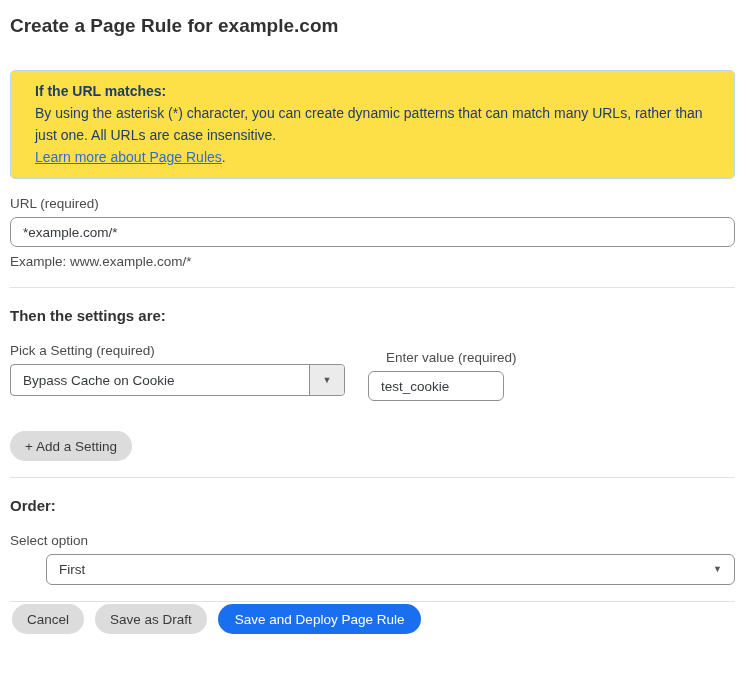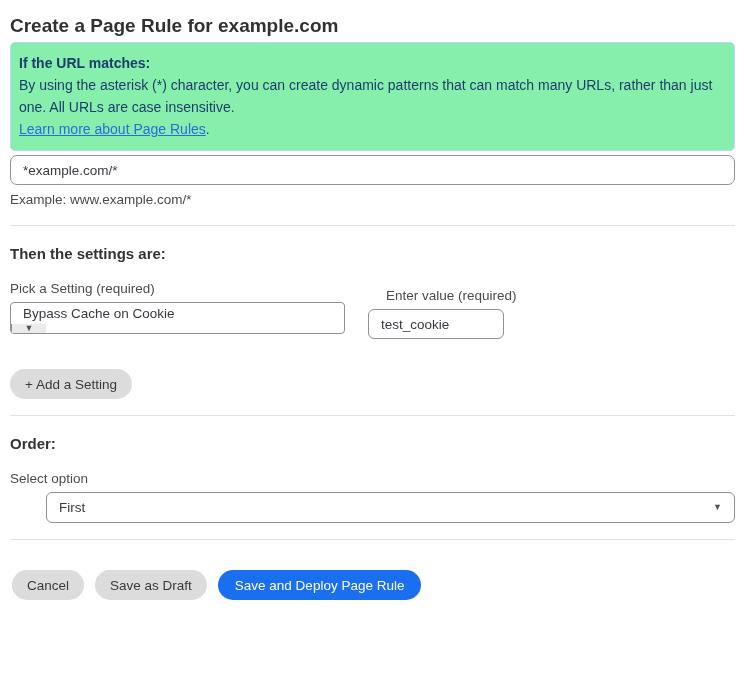--- a/index.html
+++ b/index.html
@@ -13,25 +13,25 @@
   }
   .page { padding: 0 15px 0 10px; }
 
   .page-title {
     margin: 0; padding: 14px 0 0;
     font-size: 19px; font-weight: 700;
     color: #313131; line-height: 24px;
   }
 
   .info-box {
-    margin-top: 4px;
-    background: #86efac;
+    margin-top: 32px;
+    background: #fde047;
     border: 1px solid #bcd7f1;
     border-radius: 5px;
-    padding: 9px 8px 10px;
+    padding: 9px 24px 10px;
     font-size: 14px; line-height: 22px;
     color: #1e3d6b;
   }
   .info-heading { font-weight: 700; }
   .info-link {
     color: #2e6bd9; text-decoration: underline; cursor: pointer;
   }
 
   .field-label {
     margin-top: 16px;
@@ -70,21 +70,20 @@
 
   .select-box {
     margin-top: 4px;
     height: 32px;
     border: 1px solid #8f8f8f; border-radius: 4px;
     background: #fff;
     display: flex; align-items: stretch;
     font-size: 13.5px; color: #36393f;
     cursor: pointer;
     overflow: hidden;
-    flex-direction: column;
   }
   .select-box .select-value {
     flex: 1; display: flex; align-items: center; padding: 0 12px;
     white-space: nowrap;
   }
   .select-arrow-btn {
     width: 35px; background: #ebebeb;
     border-left: 1px solid #8f8f8f;
     display: flex; align-items: center; justify-content: center;
   }
@@ -114,37 +113,38 @@
   }
   .order-select .select-value { flex: 1; }
 
   .order-desc {
     margin-top: 6px;
     font-size: 13.5px; color: #4b4b4b; line-height: 23px;
     max-width: 710px;
   }
 
   .actions-row {
-    margin-top: 30px; margin-left: 2px;
+    margin-top: 2px; margin-left: 2px;
     display: flex; gap: 11px; 
   }
 </style>
 </head>
 <body>
 
 <div class="page">
 
   <h1 class="page-title">Create a Page Rule for example.com</h1>
 
   <div class="info-box">
     <div class="info-heading">If the URL matches:</div>
     <div class="info-body">By using the asterisk (*) character, you can create dynamic patterns that can match many URLs, rather than just one. All URLs are case insensitive.</div>
     <div><span class="info-link">Learn more about Page Rules</span><span>.</span></div>
   </div>
 
+  <div class="field-label">URL (required)</div>
   <input class="text-input" type="text" value="*example.com/*" style="">
   <div class="help-text">Example: www.example.com/*</div>
 
   <hr class="divider">
 
   <div class="section-heading">Then the settings are:</div>
 
   <div class="settings-row">
     <div class="settings-col-setting">
       <div class="field-label">Pick a Setting (required)</div>

